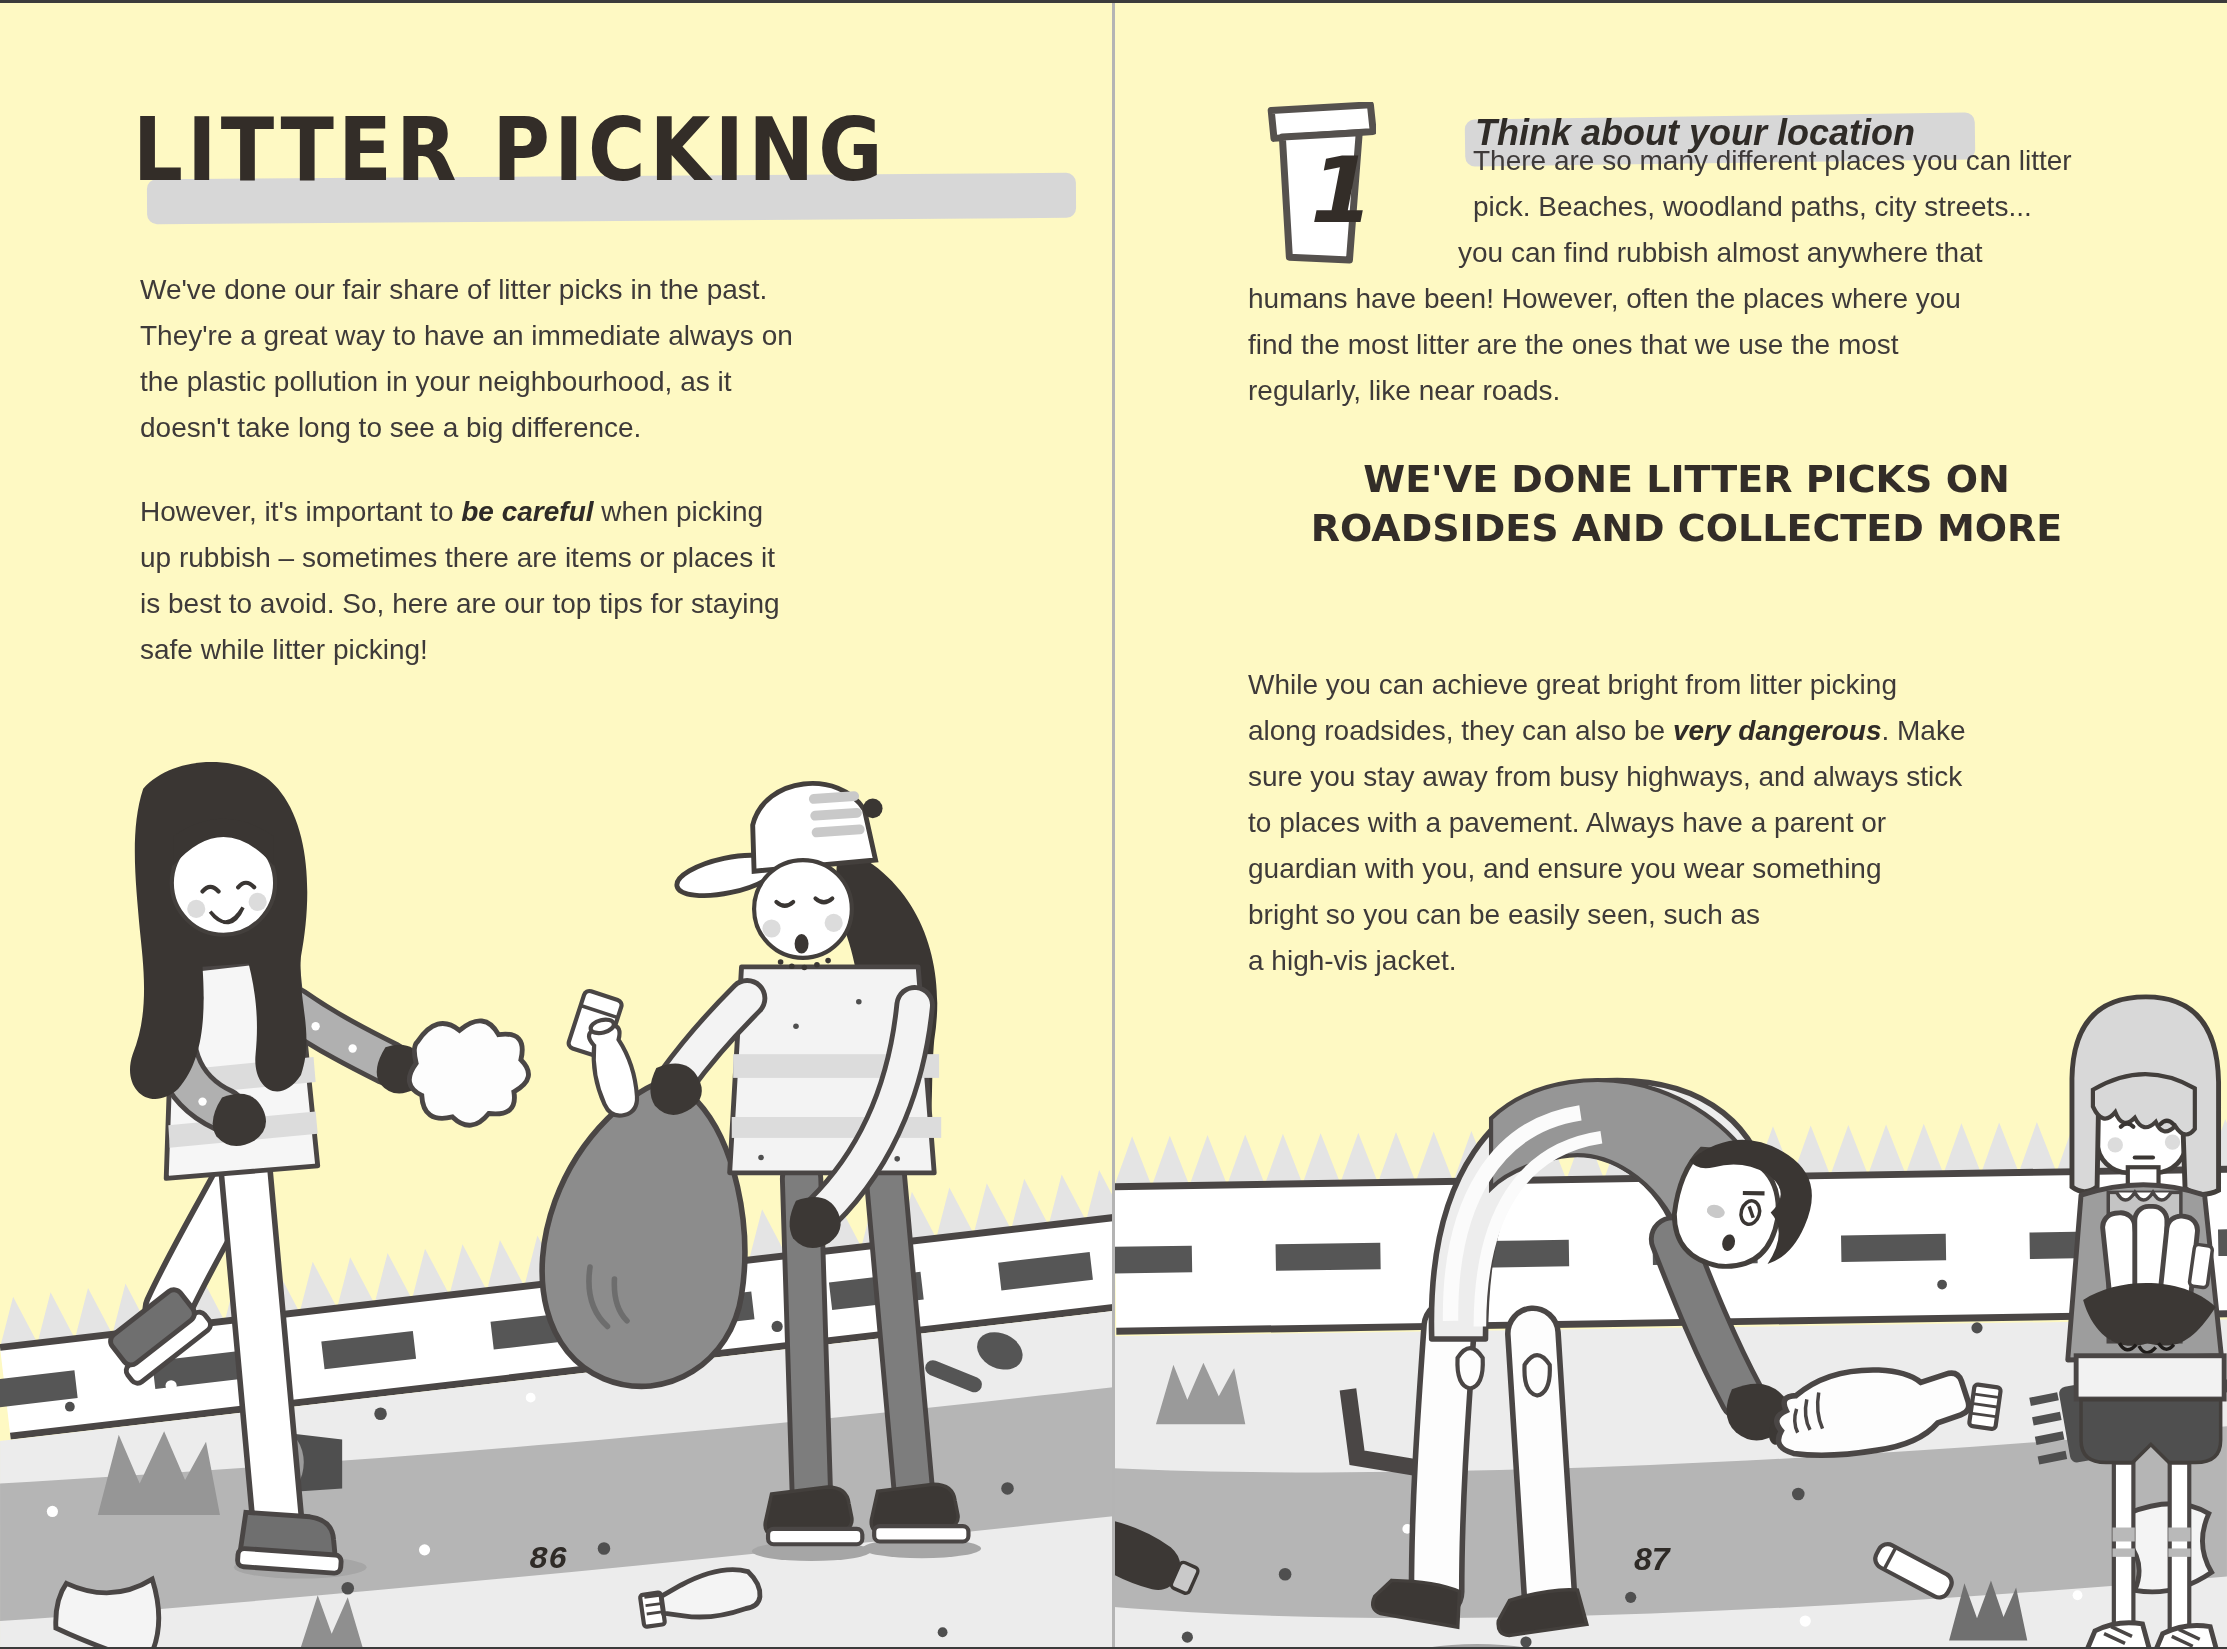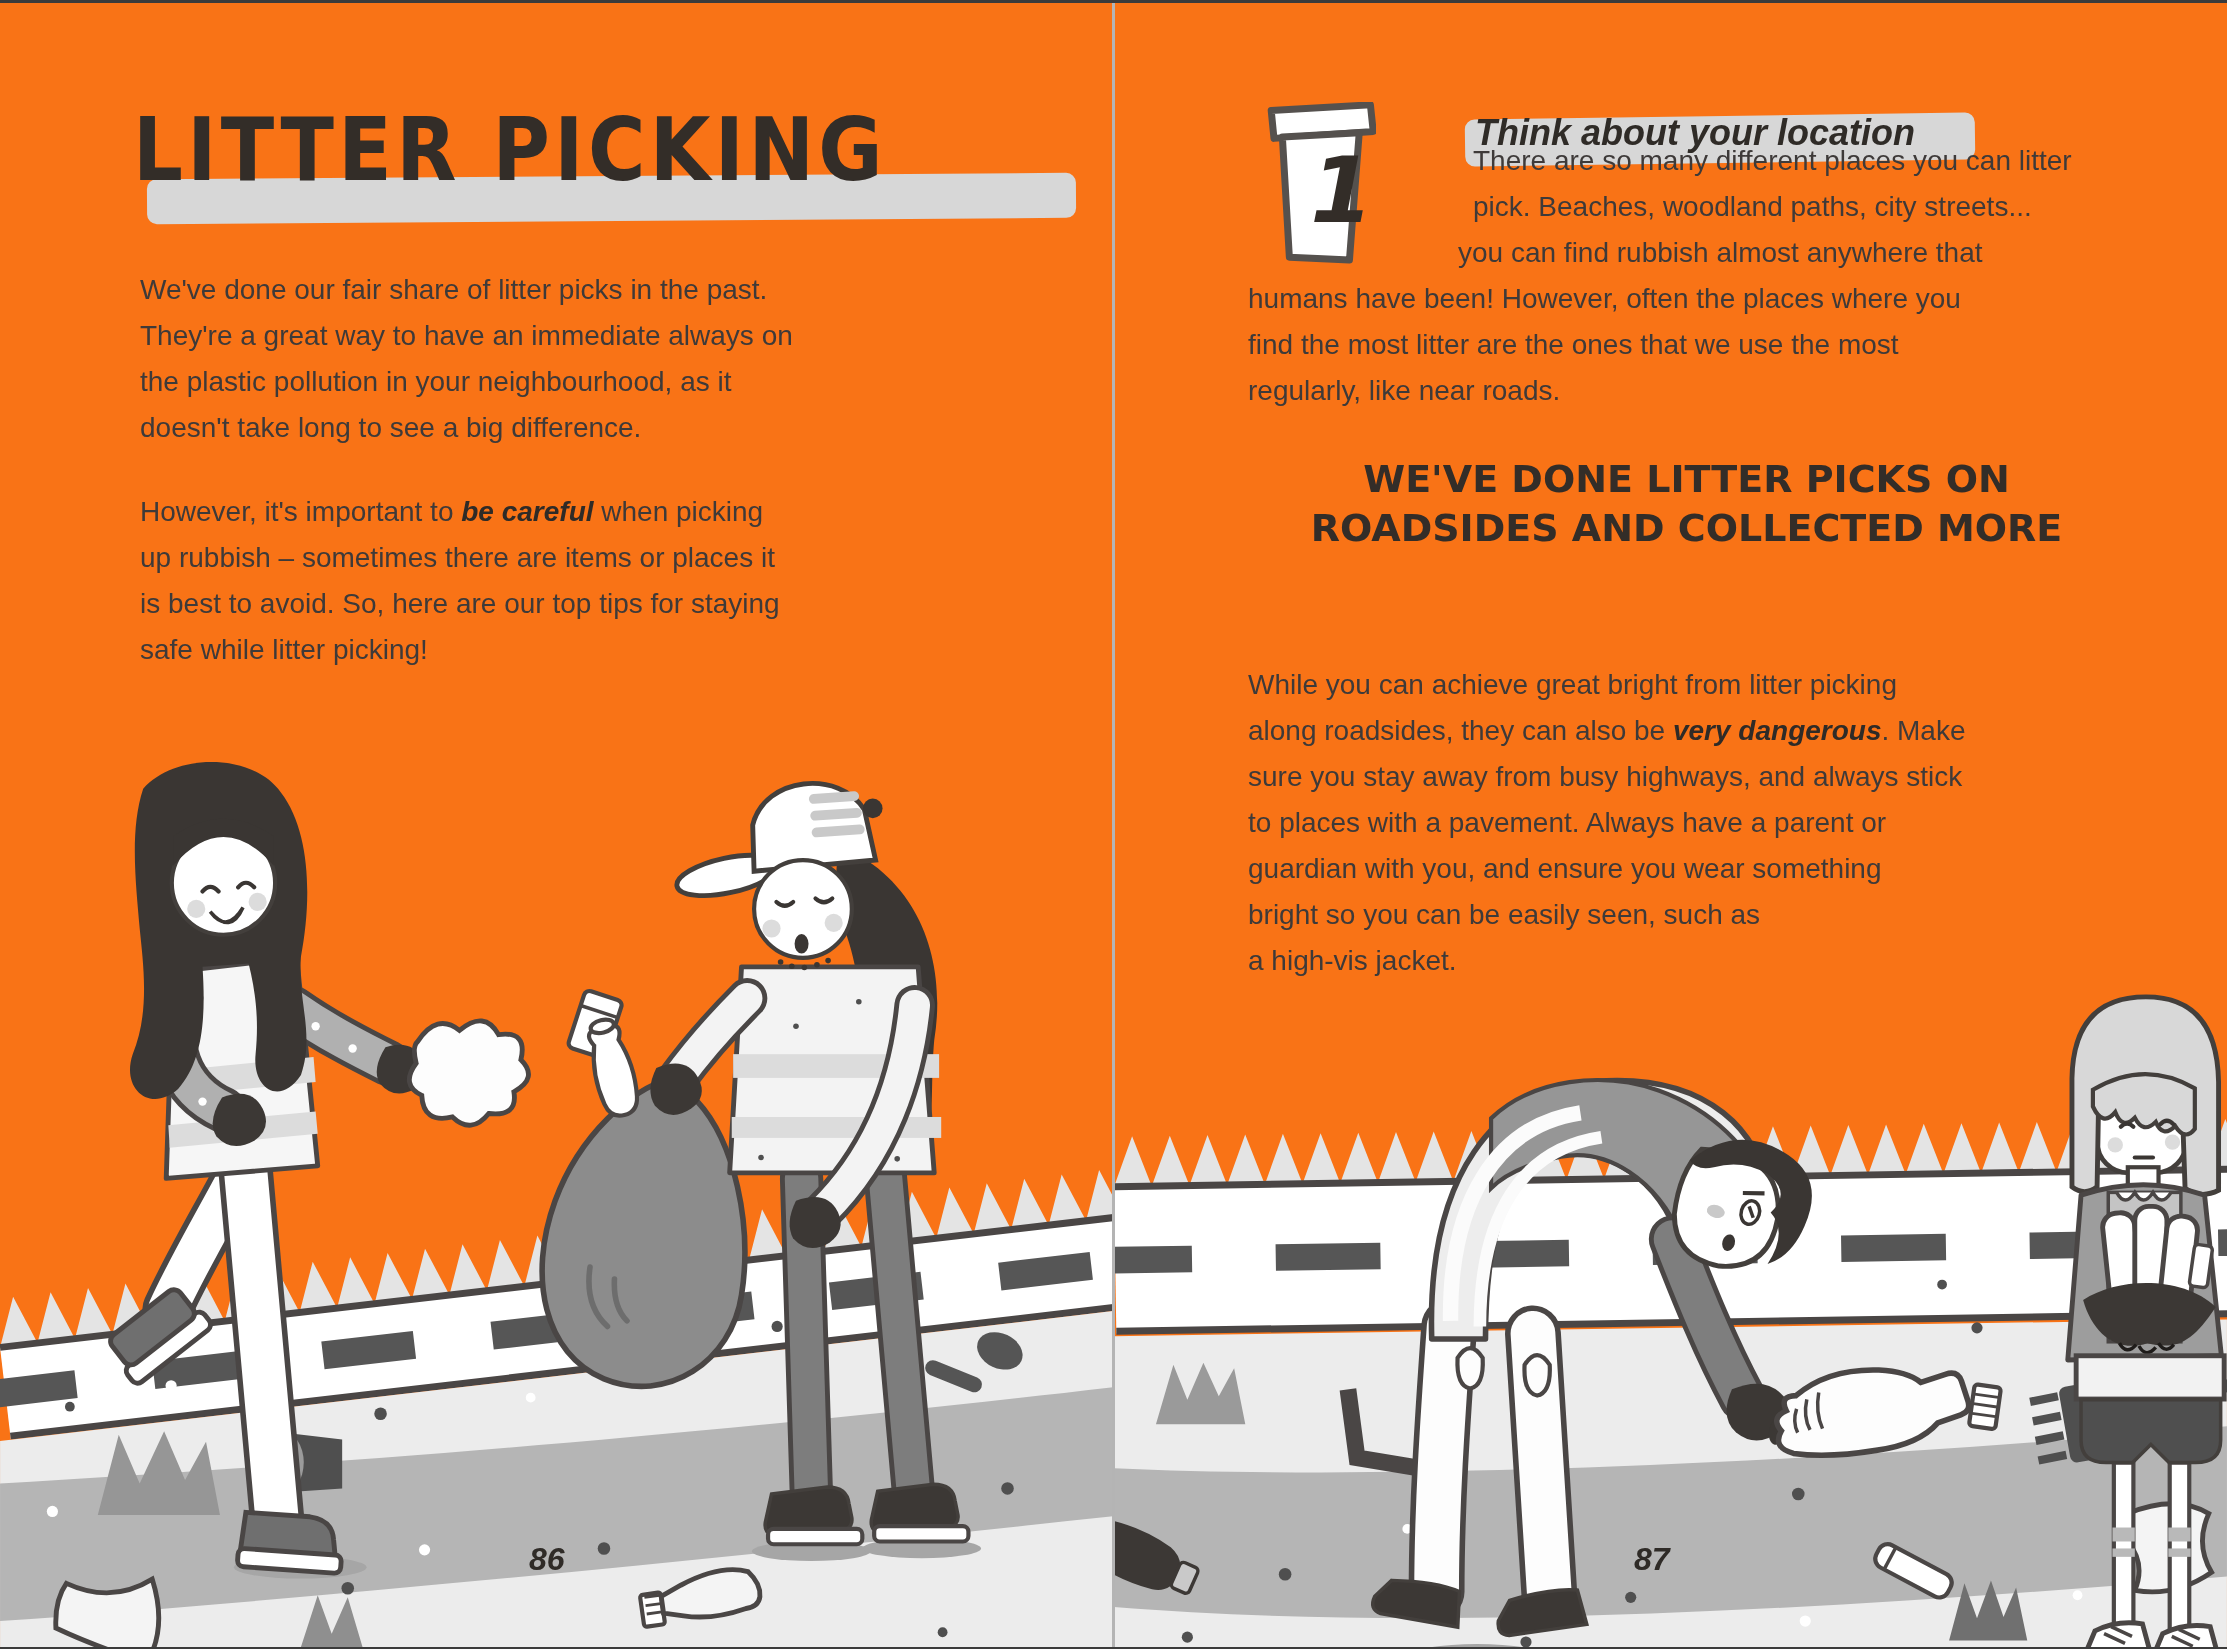--- a/index.html
+++ b/index.html
@@ -1,17 +1,17 @@
 <!DOCTYPE html>
 <html style="font-size:11.2px"><head>
 <meta charset="utf-8">
 <style>
   html,body{margin:0;padding:0;background:#888;}
   #spread{
-    position:relative;width:2227px;height:1650px;background:#f97316;
+    position:relative;width:2227px;height:1650px;background:#fef9c3;
     font-family:"Liberation Sans",sans-serif;color:#3e3a39;overflow:hidden;
   }
   .edge{position:absolute;left:0;width:2227px;height:2.8px;background:#3b3b3b;z-index:9;}
   #gutter{position:absolute;top:0;left:1112px;width:2.8px;height:1650px;background:#b4b4b4;z-index:8;}
   .illus{position:absolute;top:726px;width:1113px;height:923px;z-index:1;}
   .textlayer{position:absolute;z-index:3;}
   .bodyline{font-size:28px;line-height:46px;white-space:nowrap;color:#3e3a39;}
   .hand{font-weight:bold;font-style:italic;color:#2f2b27;}
   #title{
     position:absolute;left:133px;top:99px;z-index:3;font-family:"DejaVu Sans",sans-serif;
@@ -192,21 +192,21 @@
       <circle cx="1105" cy="290" r="13" fill="#dcdcdc"></circle>
         <circle cx="1194" cy="282" r="13" fill="#dcdcdc"></circle>
       <ellipse cx="1148" cy="312" rx="10" ry="14" fill="#3a3633"></ellipse>
       <circle cx="1118" cy="338" r="4" fill="#3a3633"></circle>
         <circle cx="1134" cy="344" r="4" fill="#3a3633"></circle>
       <circle cx="1152" cy="346" r="4" fill="#3a3633"></circle>
         <circle cx="1170" cy="342" r="4" fill="#3a3633"></circle>
       <circle cx="1186" cy="336" r="4" fill="#3a3633"></circle>
     </g>
   </svg>
-  <div class="pagenum" style="left:529px;top:1541px;">86</div>
+  <div class="pagenum" style="left:529px;top:1541px;font-family:Liberation Mono, monospace;">86</div>
 
   <svg id="bucket-icon" width="109" height="165" viewBox="0 0 156 236">
     <polygon points="6,12 148,4 152,42 10,52" fill="#fff" stroke="#55514e" stroke-width="10" stroke-linejoin="round"></polygon>
     <polygon points="22,50 132,44 118,226 32,222" fill="#fff" stroke="#55514e" stroke-width="10" stroke-linejoin="round"></polygon>
     <text x="62" y="172" style="font-family:'DejaVu Sans',sans-serif;font-weight:bold;font-style:italic;font-size:130px;fill:#332d28;">1</text>
   </svg>
   <div class="hl" id="heading-hl"></div>
   <div id="tip-heading" class="hand">Think about your location</div>
 
   <div class="textlayer" style="left:1248px;top:138px;">

